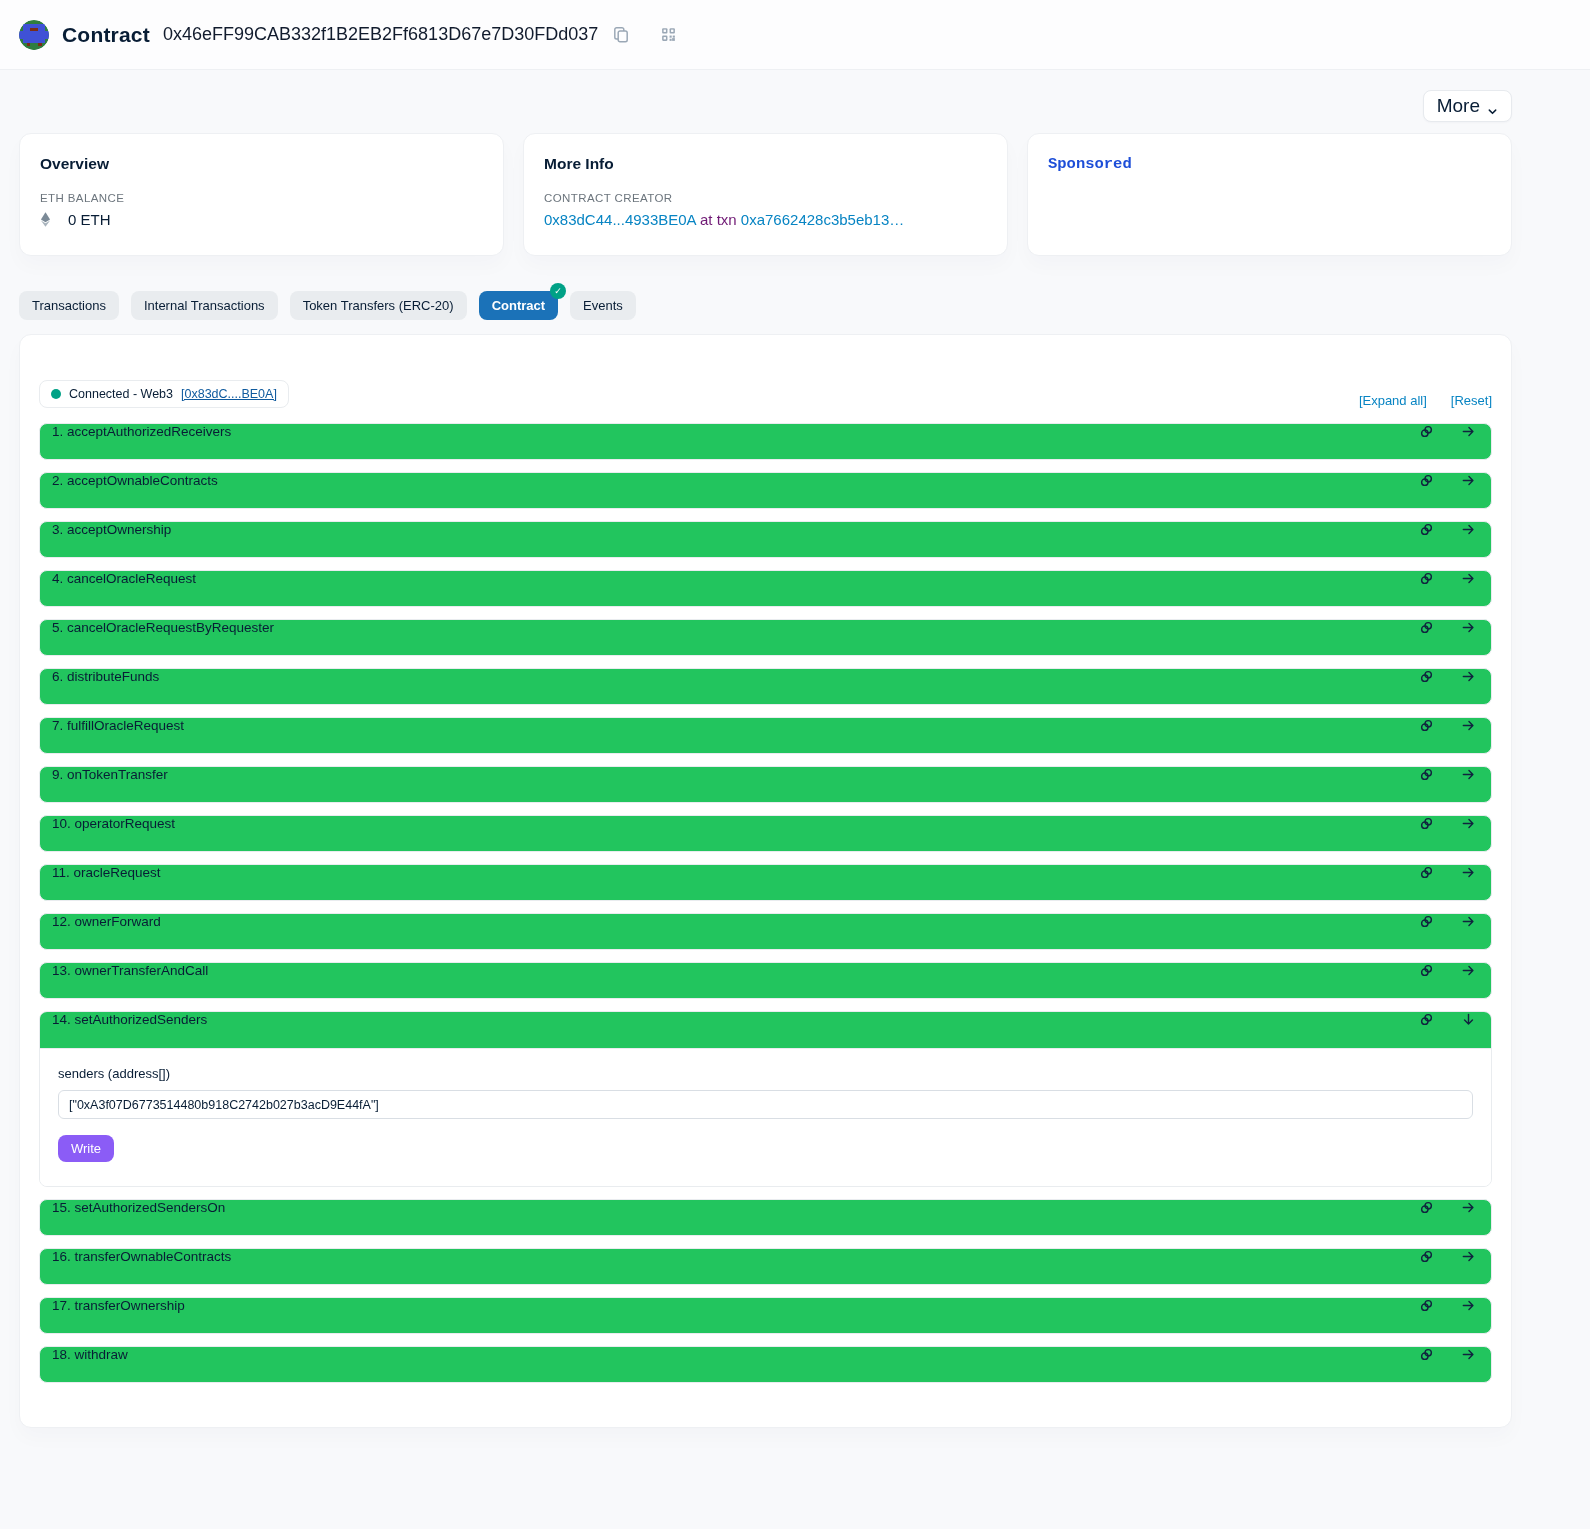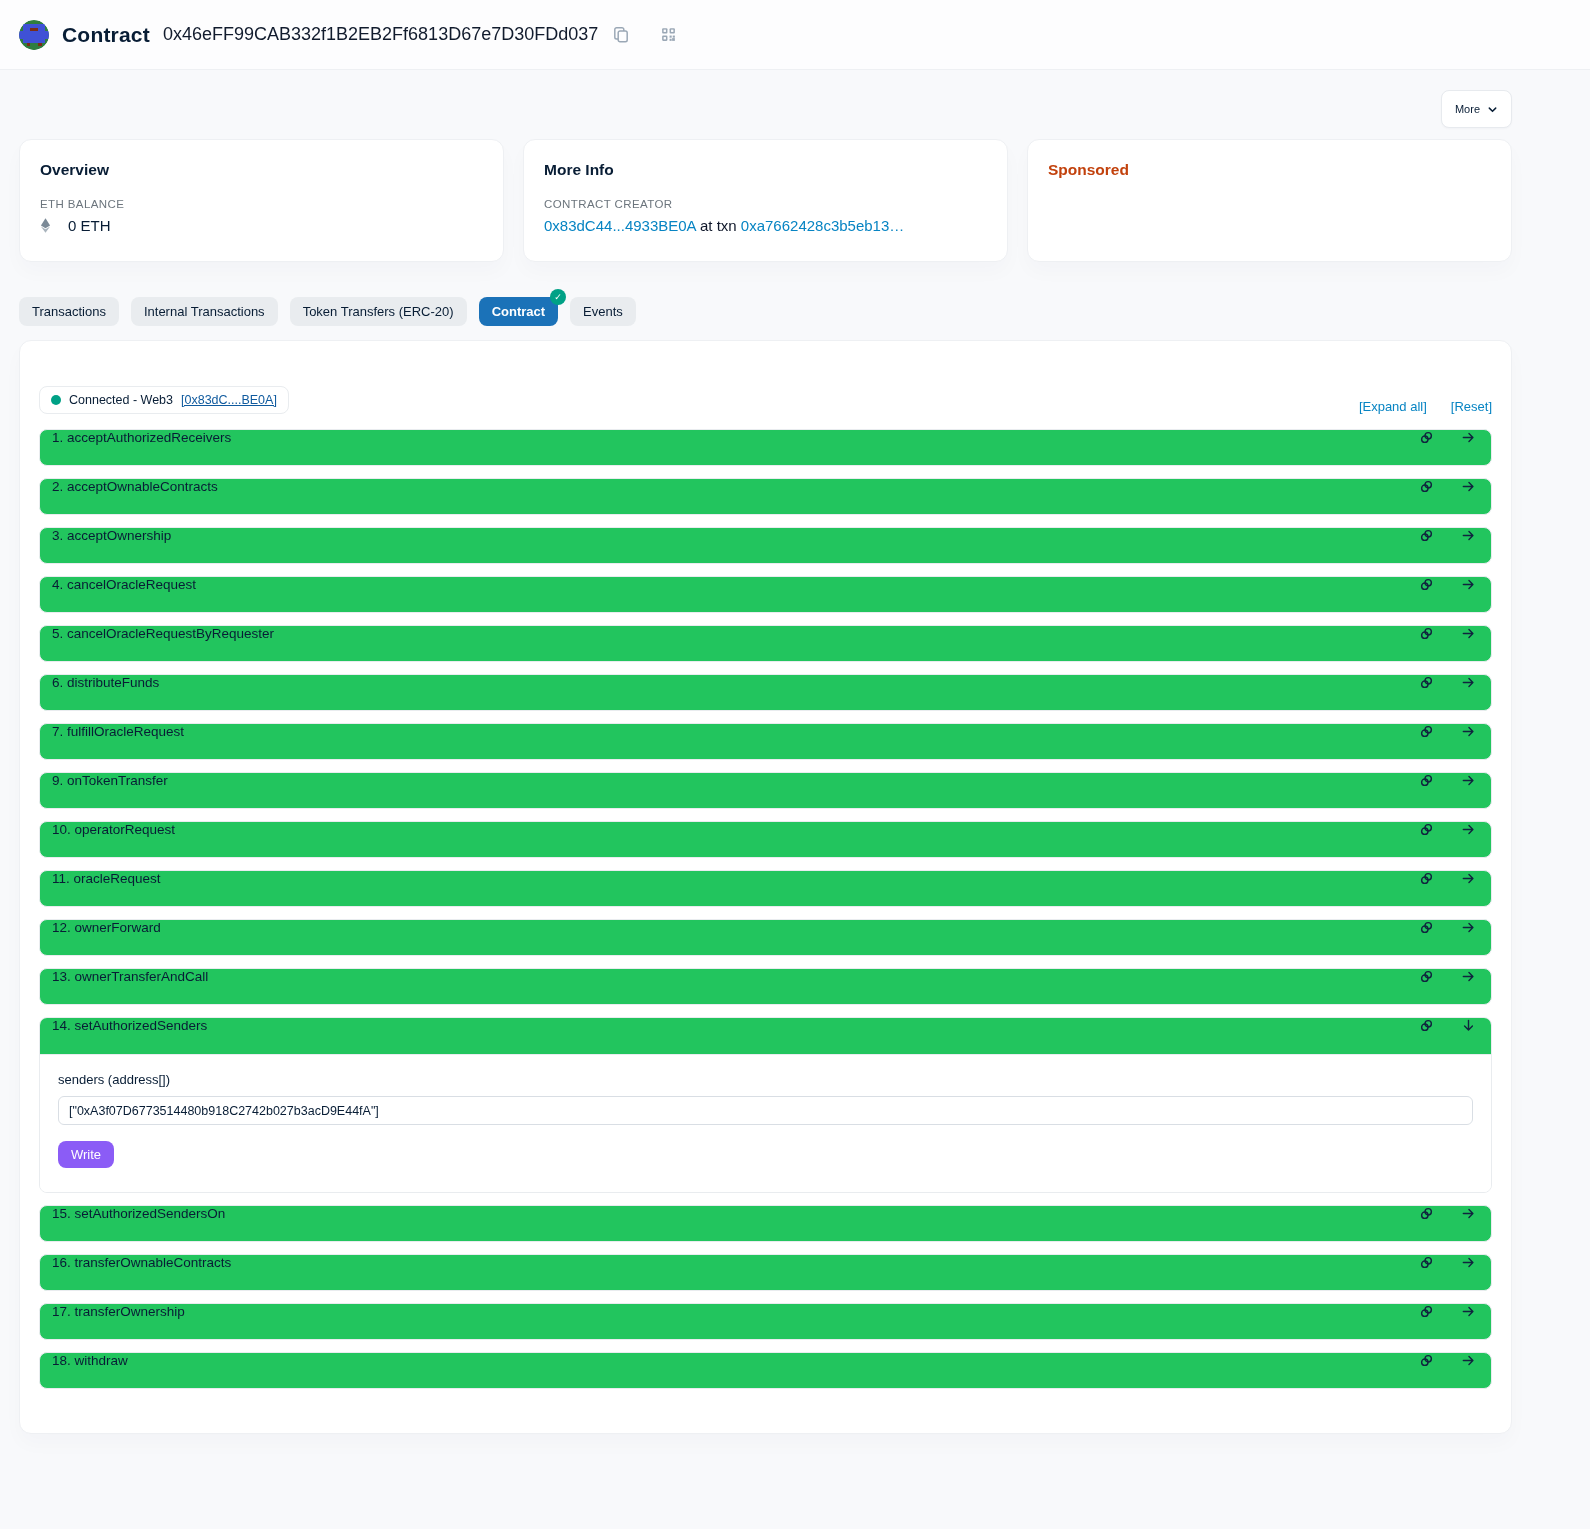--- a/index.html
+++ b/index.html
@@ -20,42 +20,42 @@
   .page-address { font-size:18px; font-weight:400; color:#111b2d; }
   .hdr-icon { width:20px; height:20px; display:inline-flex; align-items:center; justify-content:center; cursor:pointer; }
   .hdr-icon + .hdr-icon { margin-left:14px; }
 
   .content { width:1493px; margin:0 0 0 19px; }
 
   
   .more-row { display:flex; justify-content:flex-end; margin-top:20px; }
   .more-btn {
     background:#fff; border:1px solid #e7eaee; border-radius:8px;
-    padding:12px 13px; font-size:11px; color:#081d35;
+    padding:4px 13px; font-size:19px; color:#081d35;
     display:inline-flex; align-items:flex-end; gap:7px; cursor:pointer;
     box-shadow:0 1px 2px rgba(16,40,77,.03);
   }
 
   
   .cards { display:flex; gap:19px; margin-top:11px; }
   .card {
     background:#fff; border:1px solid #eef0f3; border-radius:12px;
     height:123px; padding:21px 20px; flex:1 1 0;
     box-shadow:0 10px 20px rgba(16,40,77,.025);
   }
   .card-title { font-size:15.5px; font-weight:700; }
-  .card-title.muted { color:#c2410c; }
+  .card-title.muted { color:#1d4ed8;font-family:Liberation Mono, monospace; }
   .cap-label {
     margin-top:19px; font-size:11.5px; letter-spacing:.4px;
     color:#6c757d; font-weight:400;
   }
   .balance-line { margin-top:7px; display:flex; align-items:center; gap:17px; font-size:15px; }
   .creator-line { margin-top:7px; font-size:15px; }
   .link { color:#0784c3; text-decoration:none; cursor:pointer; }
-  .gray-text { color:#0f172a; }
+  .gray-text { color:#701a75; }
 
   
   .tabs { display:flex; gap:12px; margin-top:35px; }
   .tab {
     background:#e9ecef; border-radius:8px; padding:7px 13px;
     font-size:13px; font-weight:500; cursor:pointer; position:relative; line-height:15px;
   }
   .tab.active { background:#1b72b8; color:#fff; font-weight:600; }
   .tab-check {
     position:absolute; top:-8px; right:-8px; width:16px; height:16px;

